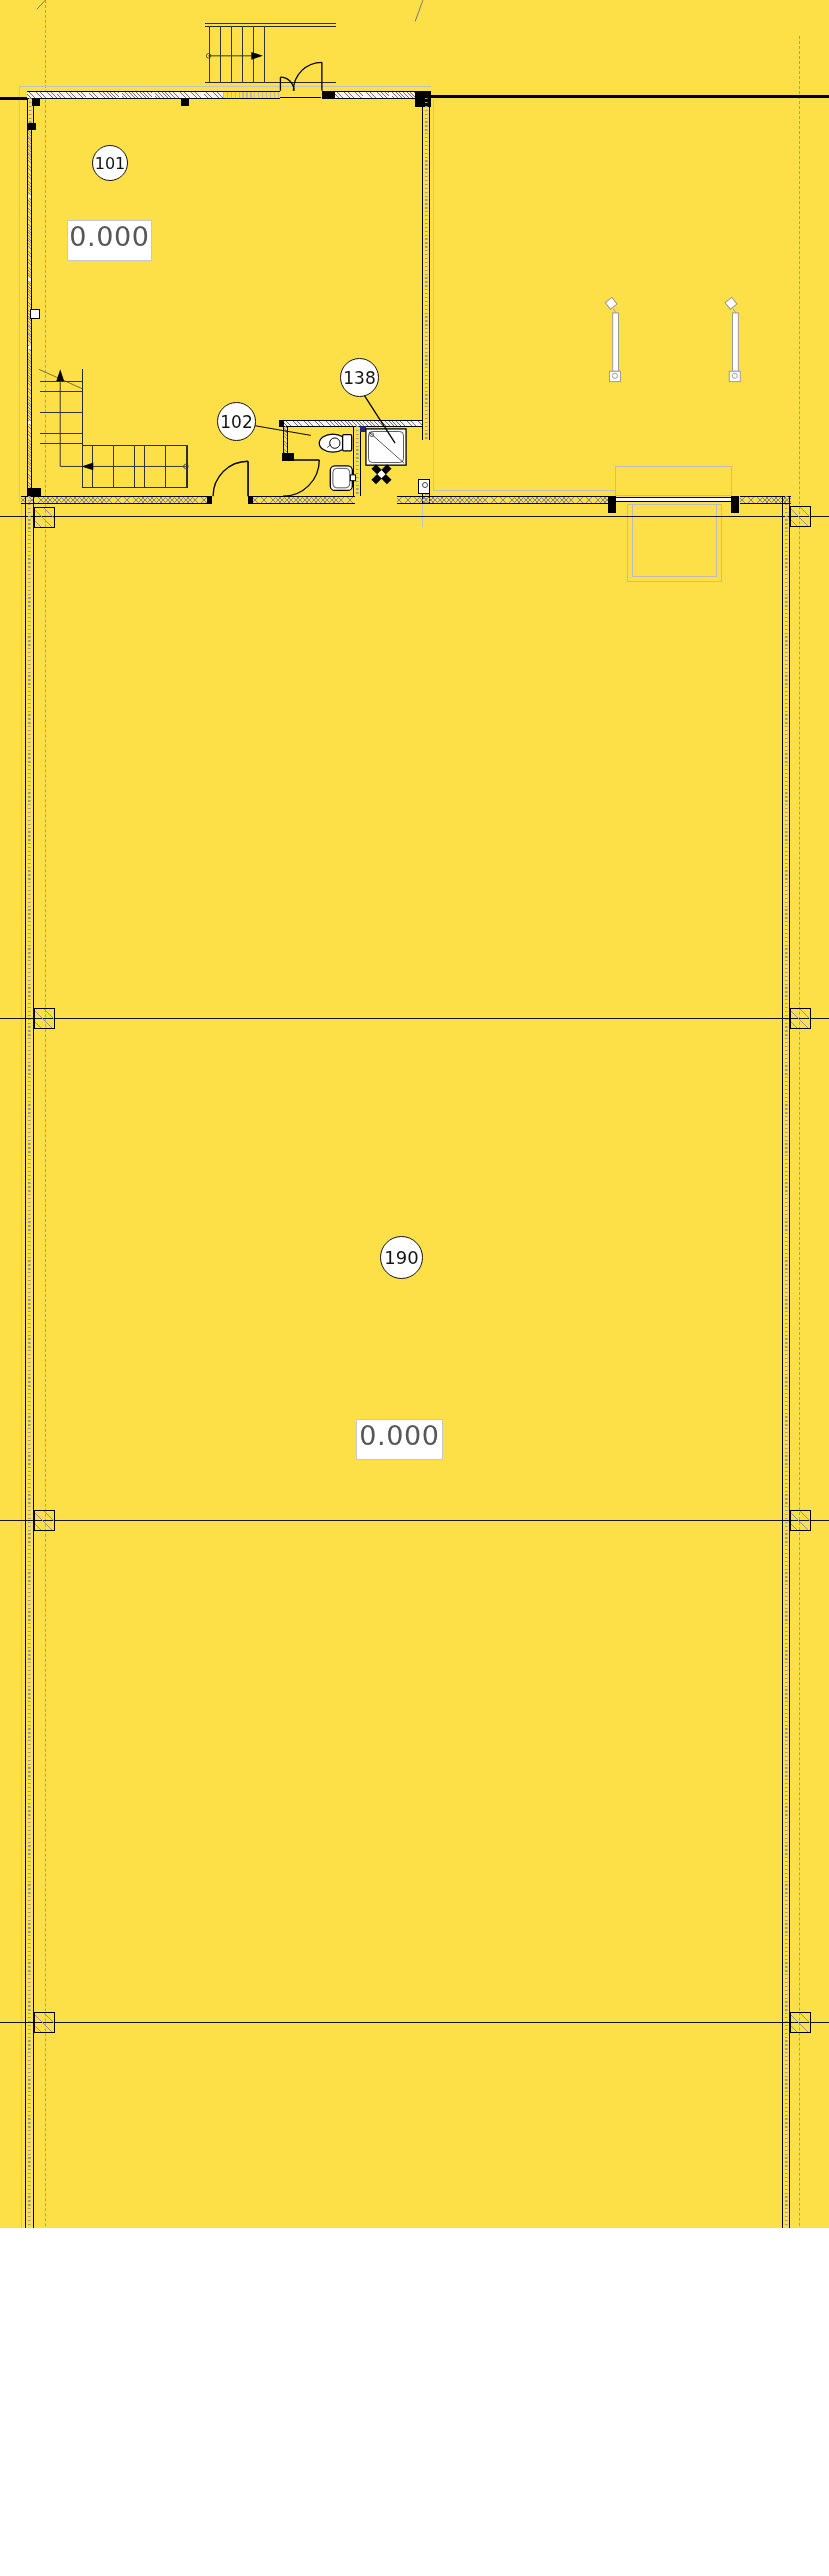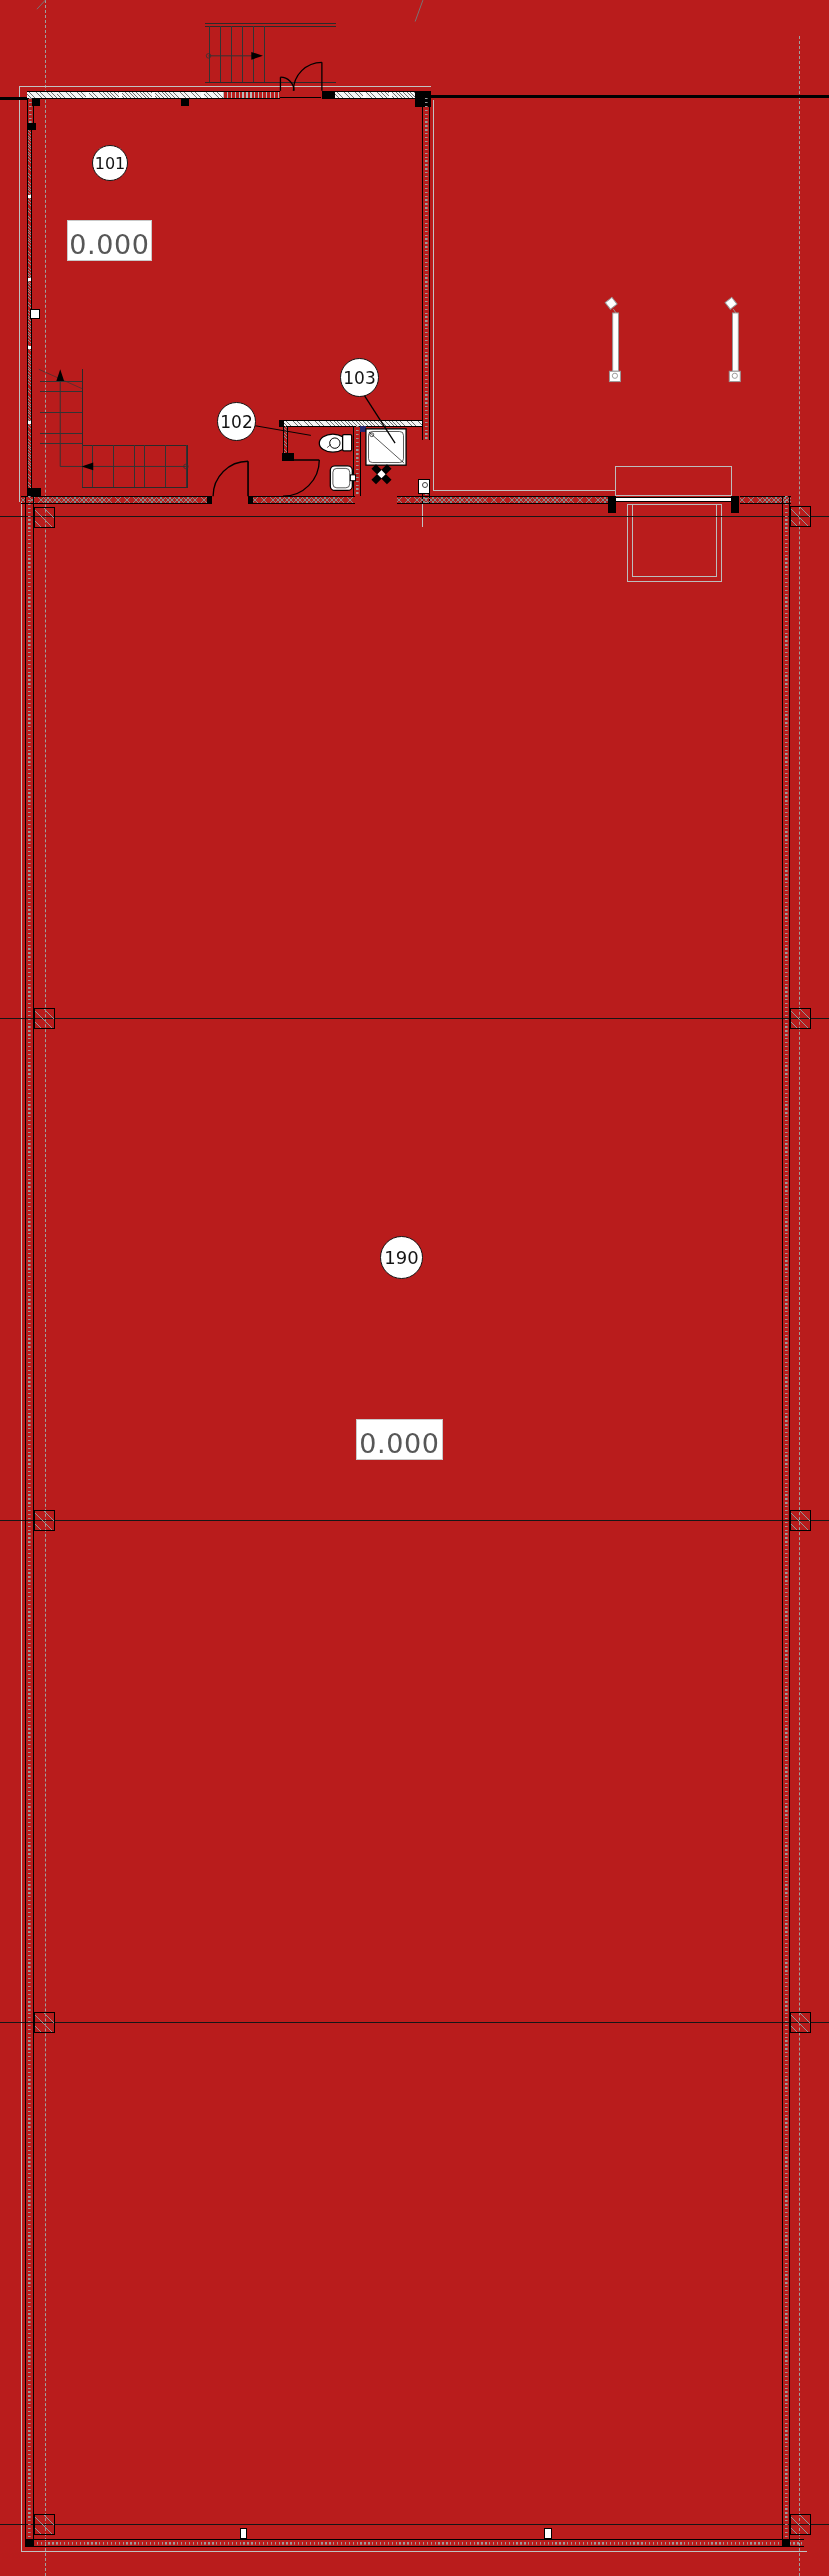--- a/index.html
+++ b/index.html
@@ -1,16 +1,16 @@
 <!DOCTYPE html>
 <html style="font-size:10.4px"><head>
 <meta charset="utf-8">
 <style>
   html,body{margin:0;padding:0;background:#fff}
-  #plan{position:relative;width:829px;height:2576px;background:#b91c1c;overflow:hidden;
+  #plan{position:relative;width:829px;height:2228px;background:#fde047;overflow:hidden;
         font-family:"DejaVu Sans",sans-serif}
   .abs{position:absolute;box-sizing:border-box}
   
   .hatch-h{border-top:1.3px solid #000;border-bottom:1.3px solid #000;
            background:#f4f4f4 repeating-linear-gradient(45deg,#6f6f6f 0 0.6px,transparent 0.6px 2.6px)}
   .dotted-h{border-top:1.3px solid #000;border-bottom:1.3px solid #000;
            background:repeating-linear-gradient(90deg,#b9b9b9 0 1.3px,transparent 1.3px 3.9px)}
   .bandx{border-top:1.3px solid #000;border-bottom:1.3px solid #000;
            background:repeating-linear-gradient(45deg,#878787 0 0.6px,transparent 0.6px 3.2px),
                       repeating-linear-gradient(135deg,#878787 0 0.6px,transparent 0.6px 3.2px)}
@@ -28,21 +28,21 @@
   .grayline{background:#c2c2c2}
   .grayrect{border:0.6px solid #bcbcbc}
   .mull{position:absolute;top:0;bottom:0;width:2.6px;background:#fff}
   .mullh{position:absolute;left:0;right:0;height:2.6px;background:#fff}
   .riserv{background:repeating-linear-gradient(90deg,#333 0 0.6px,transparent 0.6px 11px)}
   .riserv2{background:repeating-linear-gradient(90deg,#333 0 0.6px,transparent 0.6px 10.4px)}
   .riserh{background:repeating-linear-gradient(180deg,#333 0 0.6px,transparent 0.6px 10.4px)}
   .thin{background:#2a2a2a}
   .room-circle{border:1.6px solid #141414;border-radius:50%;background:#fff;
            display:flex;align-items:center;justify-content:center;color:#141414}
-  .level-box{border:1px solid #c9c9c9;background:#fff;display:flex;align-items:flex-end;
+  .level-box{border:1px solid #c9c9c9;background:#fff;display:flex;align-items:flex-start;
            justify-content:center;color:#575757;letter-spacing:0.6px}
   svg.overlay{position:absolute;left:0;top:0;pointer-events:none}
 </style>
 </head>
 <body>
 
 <div id="plan">
 
   <div class="abs guidev" style="left:45px;top:0;height:2576px"></div>
   <div class="abs guidev" style="left:799px;top:36px;height:2540px"></div>
@@ -213,21 +213,21 @@
   <div class="abs room-circle" style="left:92px;top:145px;width:36px;height:36px;font-size:16px">
     <span>101</span>
   </div>
   <div class="abs level-box" style="left:67px;top:220px;width:85px;height:41px;font-size:27px">
     <span>0.000</span>
   </div>
   <div class="abs room-circle" style="left:217px;top:402px;width:39px;height:39px;font-size:17px">
     <span>102</span>
   </div>
   <div class="abs room-circle" style="left:340px;top:358px;width:39px;height:39px;font-size:17px">
-    <span>103</span>
+    <span>138</span>
   </div>
   <div class="abs room-circle" style="left:380px;top:1236px;width:43px;height:43px;font-size:18px">
     <span>190</span>
   </div>
   <div class="abs level-box" style="left:356px;top:1419px;width:87px;height:41px;font-size:27px">
     <span>0.000</span>
   </div>
 
 </div>
 

